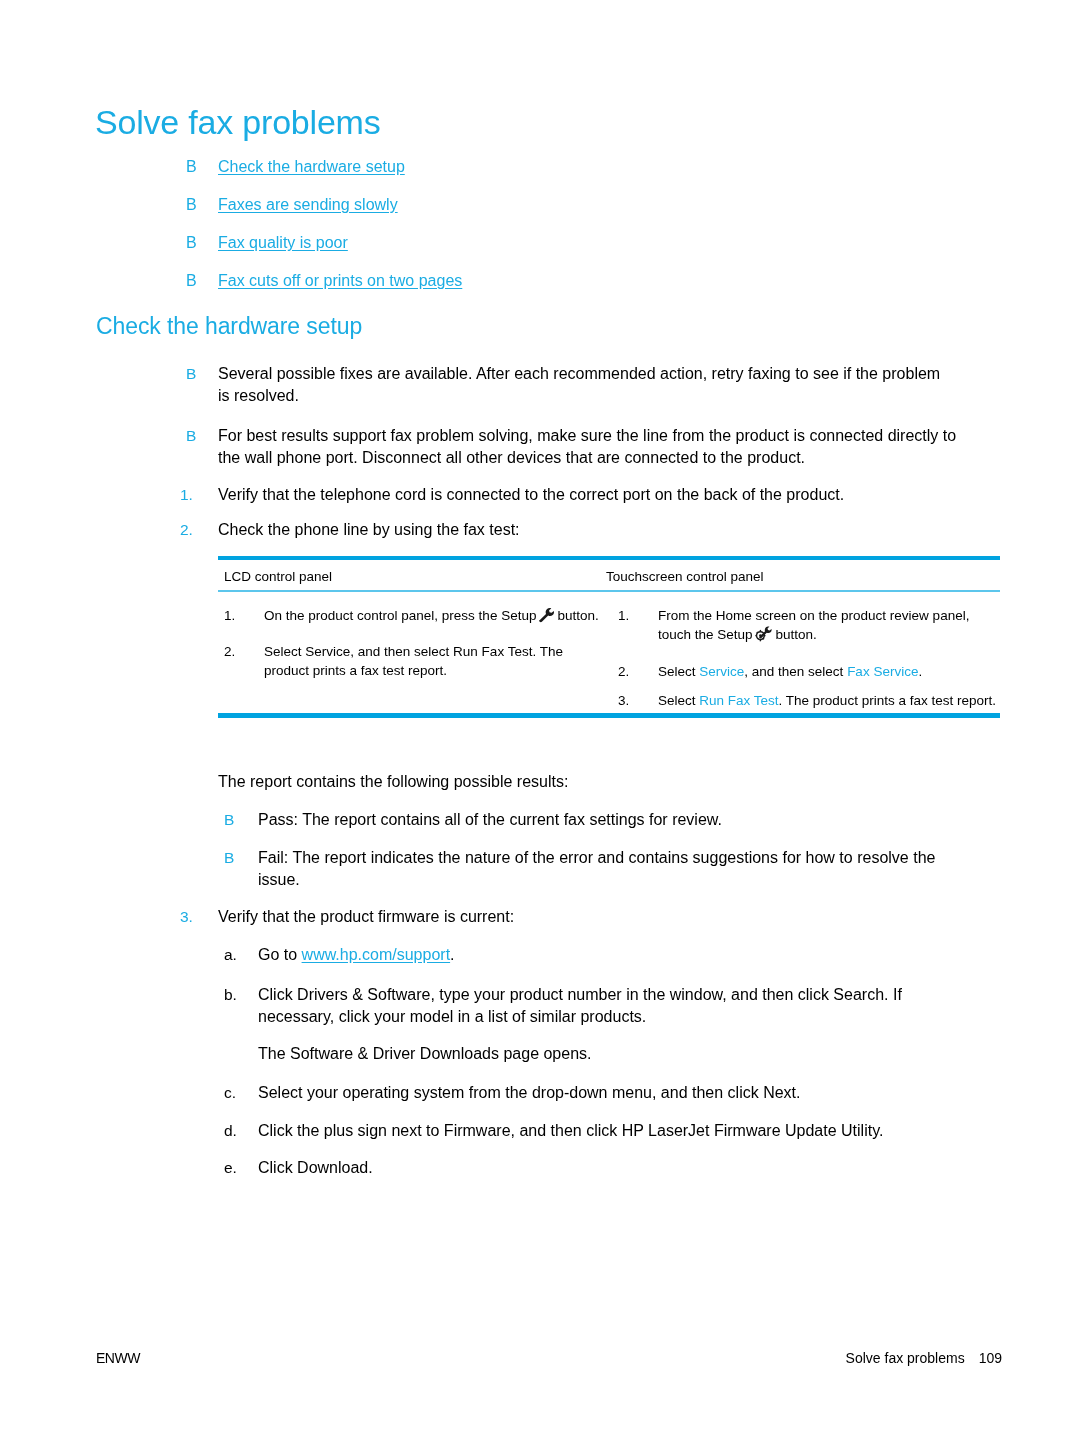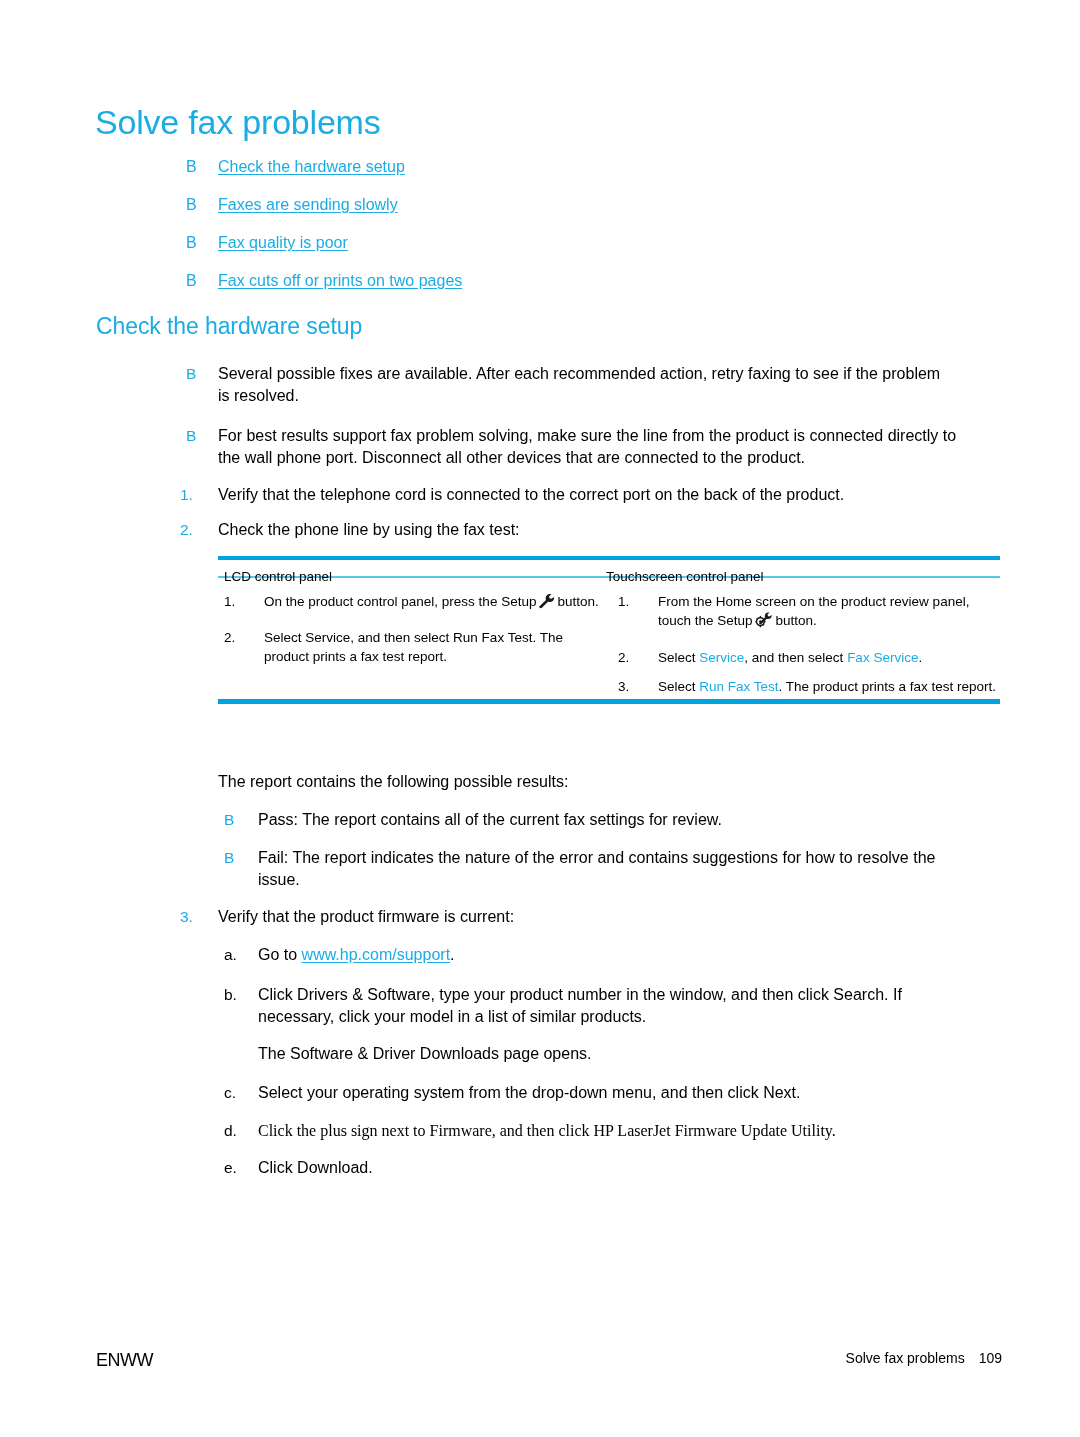--- a/index.html
+++ b/index.html
@@ -105,21 +105,21 @@
     left: 218px;
     top: 556px;
     width: 782px;
   }
   .tbl-top-rule {
     height: 4px;
     background: #00a3e0;
     width: 100%;
   }
   .tbl-head {
-    height: 16px;
+    height: 30px;
     position: relative;
   }
   .tbl-head-cell {
     position: absolute;
     top: 9px;
     font-size: 13.5px;
     color: #000000;
     white-space: nowrap;
   }
   .tbl-head-cell.c1 { left: 6px; }
@@ -168,21 +168,21 @@
     display: inline-block;
     vertical-align: -3px;
     margin: 0 2px;
   }
 
   
   .footer-left {
     position: absolute;
     left: 96px;
     top: 1350px;
-    font-size: 18px;
+    font-size: 14px;
     letter-spacing: -0.5px;
     color: #000000;
   }
   .footer-right {
     position: absolute;
     right: 78px;
     top: 1350px;
     font-size: 14px;
     color: #000000;
     white-space: nowrap;
@@ -338,21 +338,21 @@
     <span class="txt" style="left:258px; top:0; white-space:nowrap;">The Software &amp; Driver Downloads page opens.</span>
   </div>
 
   <div class="blk" style="left:0; top:1082px; width:1080px;">
     <span class="marker black" style="left:224px; top:0;">c.</span>
     <span class="txt" style="left:258px; top:0; white-space:nowrap;">Select your operating system from the drop-down menu, and then click Next.</span>
   </div>
 
   <div class="blk" style="left:0; top:1120px; width:1080px;">
     <span class="marker black" style="left:224px; top:0;">d.</span>
-    <span class="txt" style="left:258px; top:0; white-space:nowrap;font-family:Liberation Serif, serif;">Click the plus sign next to Firmware, and then click HP LaserJet Firmware Update Utility.</span>
+    <span class="txt" style="left:258px; top:0; white-space:nowrap;">Click the plus sign next to Firmware, and then click HP LaserJet Firmware Update Utility.</span>
   </div>
 
   <div class="blk" style="left:0; top:1157px; width:1080px;">
     <span class="marker black" style="left:224px; top:0;">e.</span>
     <span class="txt" style="left:258px; top:0; white-space:nowrap;">Click Download.</span>
   </div>
 
   <div class="footer-left">ENWW</div>
   <div class="footer-right"><span>Solve fax problems</span><span class="pg">109</span></div>
 

